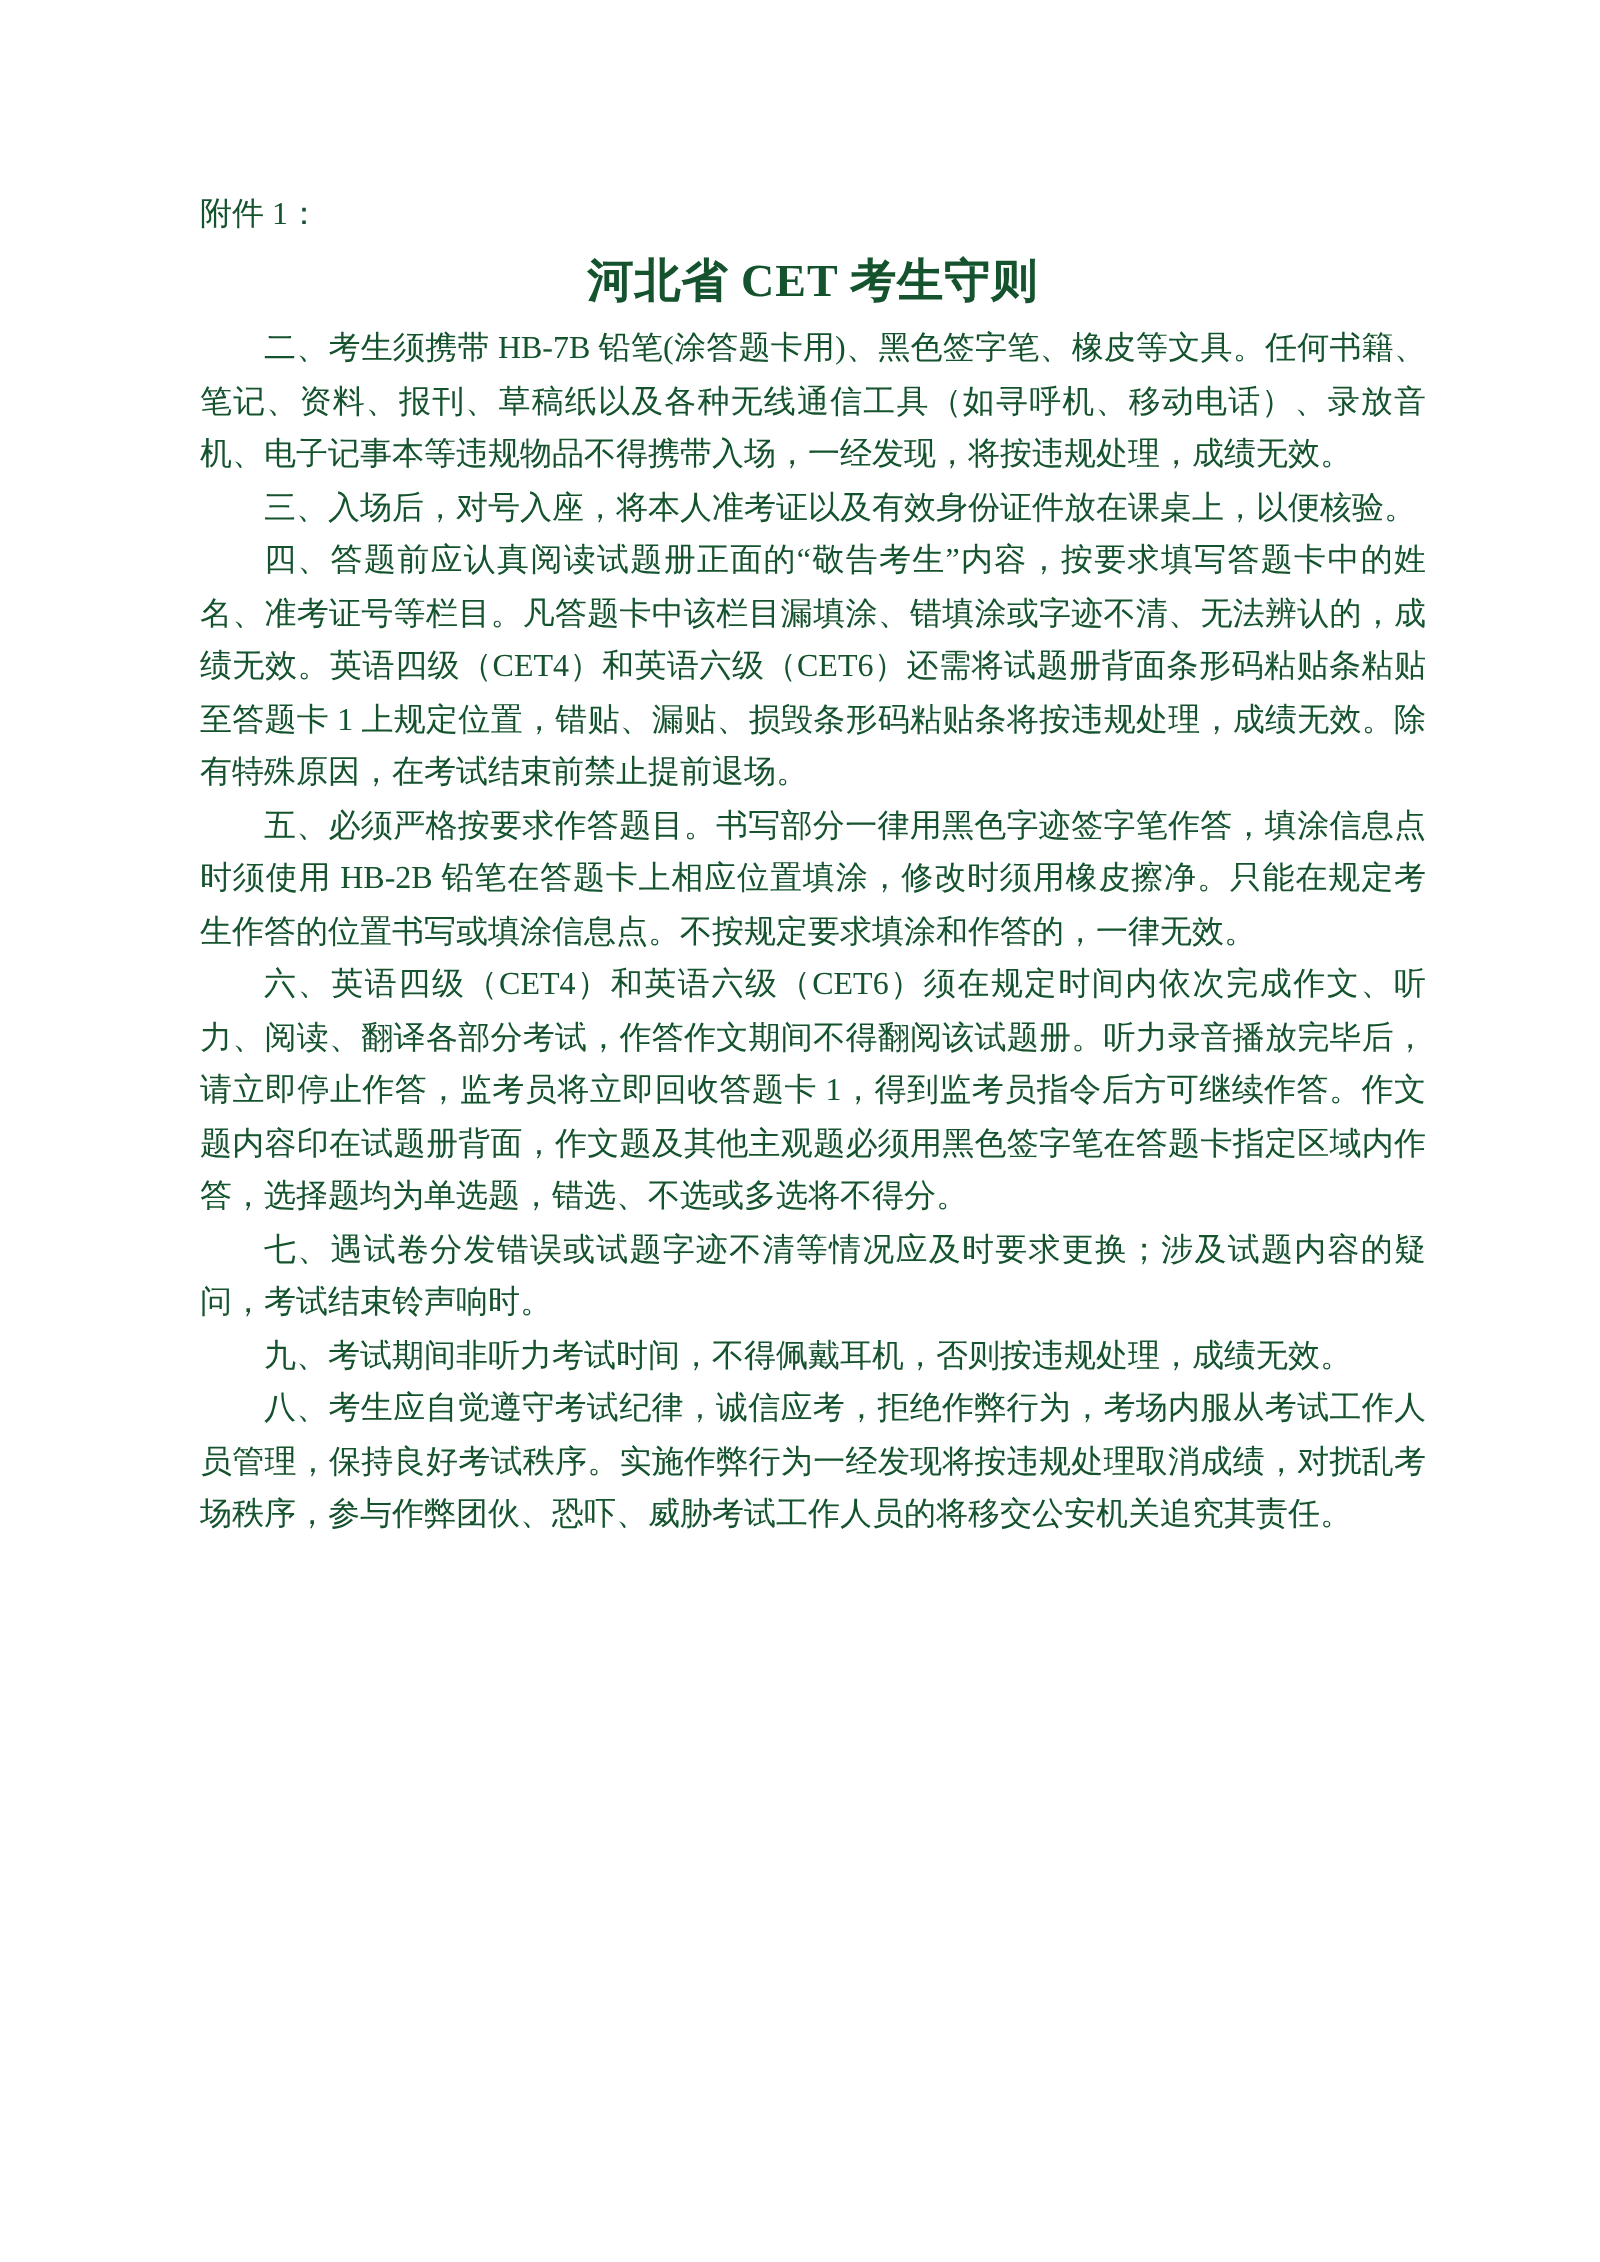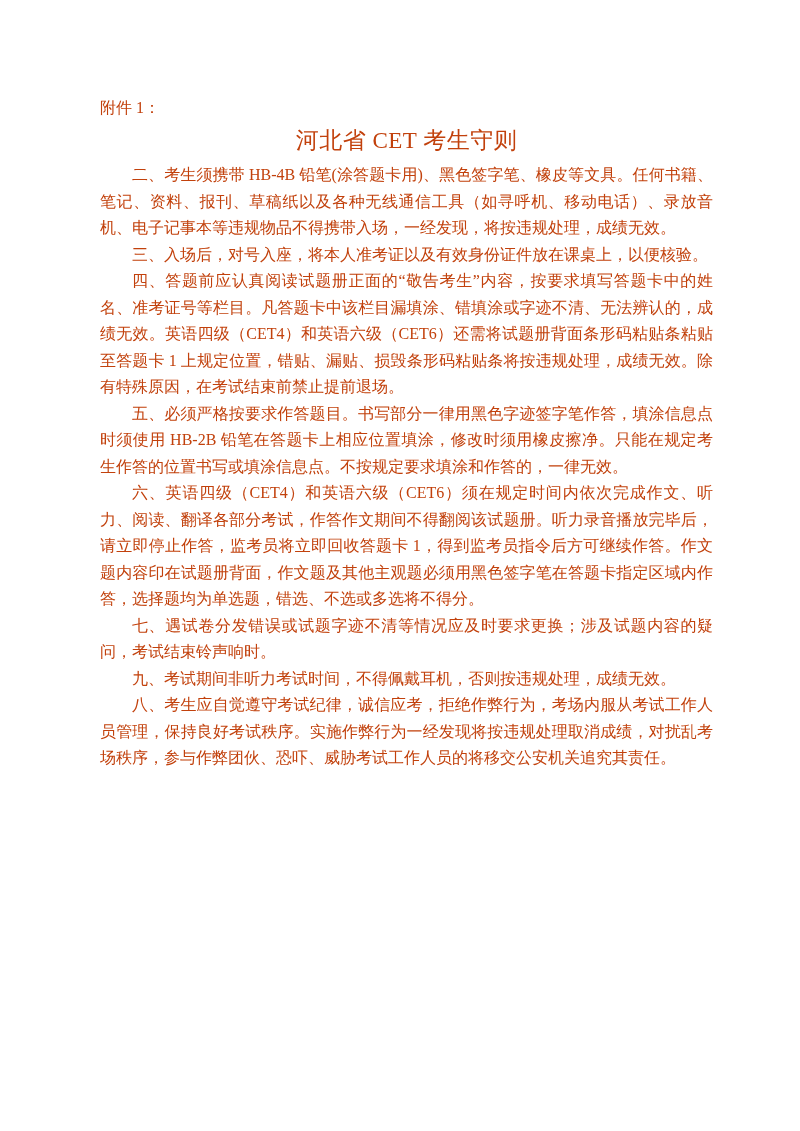--- a/index.html
+++ b/index.html
@@ -6,39 +6,39 @@
     margin: 0;
     padding: 0;
     background: #ffffff;
   }
   .page {
     position: relative;
     width: 800px;
     height: 797px;
     background: #ffffff;
     font-family: "Liberation Serif", "DejaVu Serif", serif;
-    color: #c2410c;
+    color: #14532d;
     overflow: hidden;
     box-sizing: border-box;
   }
   .content {
     position: absolute;
     left: 100px;
     top: 96px;
     width: 613px;
   }
   .attachment-label {
     font-size: 16px;
     line-height: 24px;
     margin: 0;
   }
   .doc-title {
     text-align: center;
     font-size: 23px;
-    font-weight: normal;
+    font-weight: bold;
     margin: 6px 0 6px 0;
     letter-spacing: 0.5px;
     line-height: 30px;
   }
   .rules p {
     margin: 0;
     text-indent: 2em;
     text-align: justify;
     font-size: 16px;
     line-height: 26.5px;
@@ -55,21 +55,21 @@
 <body>
 
 <div class="page">
   <div class="content">
 
     <p class="attachment-label">附件 1：</p>
 
     <h1 class="doc-title">河北省 CET 考生守则</h1>
 
     <div class="rules">
-      <p>二、考生须携带 HB-4B 铅笔(涂答题卡用)、黑色签字笔、橡皮等文具。任何书籍、笔记、资料、报刊、草稿纸以及各种无线通信工具（如寻呼机、移动电话）、录放音机、电子记事本等违规物品不得携带入场，一经发现，将按违规处理，成绩无效。</p>
+      <p>二、考生须携带 HB-7B 铅笔(涂答题卡用)、黑色签字笔、橡皮等文具。任何书籍、笔记、资料、报刊、草稿纸以及各种无线通信工具（如寻呼机、移动电话）、录放音机、电子记事本等违规物品不得携带入场，一经发现，将按违规处理，成绩无效。</p>
       <p>三、入场后，对号入座，将本人准考证以及有效身份证件放在课桌上，以便核验。</p>
       <p>四、答题前应认真阅读试题册正面的“敬告考生”内容，按要求填写答题卡中的姓名、准考证号等栏目。凡答题卡中该栏目漏填涂、错填涂或字迹不清、无法辨认的，成绩无效。英语四级（CET4）和英语六级（CET6）还需将试题册背面条形码粘贴条粘贴至答题卡 1 上规定位置，错贴、漏贴、损毁条形码粘贴条将按违规处理，成绩无效。除有特殊原因，在考试结束前禁止提前退场。</p>
       <p>五、必须严格按要求作答题目。书写部分一律用黑色字迹签字笔作答，填涂信息点时须使用 HB-2B 铅笔在答题卡上相应位置填涂，修改时须用橡皮擦净。只能在规定考生作答的位置书写或填涂信息点。不按规定要求填涂和作答的，一律无效。</p>
       <p>六、英语四级（CET4）和英语六级（CET6）须在规定时间内依次完成作文、听力、阅读、翻译各部分考试，作答作文期间不得翻阅该试题册。听力录音播放完毕后，请立即停止作答，监考员将立即回收答题卡 1，得到监考员指令后方可继续作答。作文题内容印在试题册背面，作文题及其他主观题必须用黑色签字笔在答题卡指定区域内作答，选择题均为单选题，错选、不选或多选将不得分。</p>
       <p>七、遇试卷分发错误或试题字迹不清等情况应及时要求更换；涉及试题内容的疑问，考试结束铃声响时。</p>
       <p>九、考试期间非听力考试时间，不得佩戴耳机，否则按违规处理，成绩无效。</p>
       <p>八、考生应自觉遵守考试纪律，诚信应考，拒绝作弊行为，考场内服从考试工作人员管理，保持良好考试秩序。实施作弊行为一经发现将按违规处理取消成绩，对扰乱考场秩序，参与作弊团伙、恐吓、威胁考试工作人员的将移交公安机关追究其责任。</p>
     </div>
 
     <div class="signature">河北省教育考试院</div>

